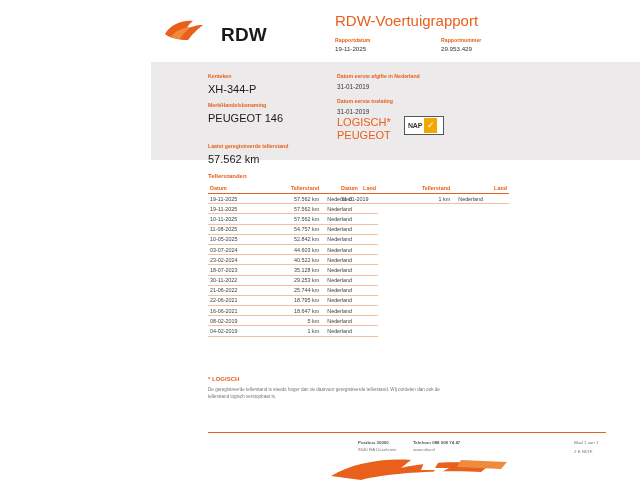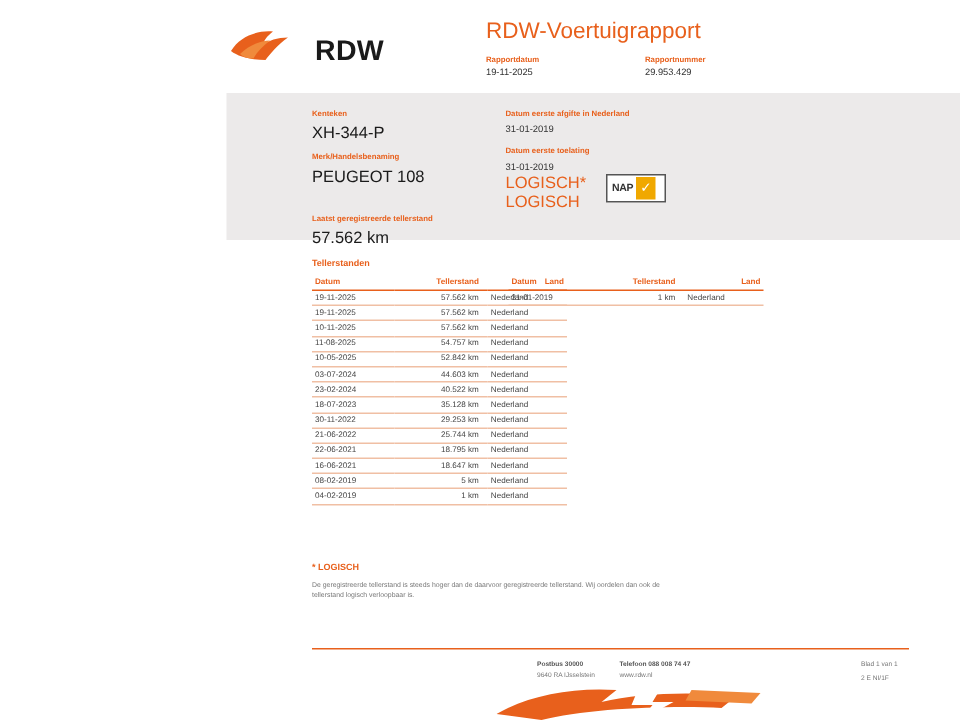--- a/index.html
+++ b/index.html
@@ -23,21 +23,21 @@
   .sidebar-left {
     position: absolute;
     left: 0; top: 0;
     width: 151px;
     height: 480px;
     background: #ffffff;
   }
   
   .header {
     position: absolute;
-    left: 136px; top: 0;
+    left: 147px; top: 0;
     width: 489px;
     height: 62px;
     background: #ffffff;
   }
   .logo-wrap {
     position: absolute;
     left: 16px; top: 14px;
     width: 60px; height: 32px;
   }
   .logo-flame {
@@ -261,34 +261,34 @@
         <div class="meta-value">29.953.429</div>
       </div>
     </div>
   </div>
 
   <div class="panel">
     <div class="panel-col-left">
       <div class="field-label">Kenteken</div>
       <div class="field-value">XH-344-P</div>
       <div class="field-label">Merk/Handelsbenaming</div>
-      <div class="field-value">PEUGEOT 108</div>
+      <div class="field-value">PEUGEOT 146</div>
       <div style="height:12px"></div>
       <div class="field-label">Laatst geregistreerde tellerstand</div>
       <div class="field-value">57.562 km</div>
     </div>
     <div class="panel-col-right">
       <div class="field-label">Datum eerste afgifte in Nederland</div>
       <div class="field-value small">31-01-2019</div>
       <div class="field-label">Datum eerste toelating</div>
       <div class="field-value small">31-01-2019</div>
     </div>
     <div class="verdict">
       <div>LOGISCH*</div>
-      <div>LOGISCH</div>
+      <div>PEUGEOT</div>
     </div>
     <div class="nap-badge">
       <span class="nap-text">NAP</span>
       <span class="nap-check">✓</span>
     </div>
   </div>
 
   <div class="mileage-section">
     <div class="section-title">Tellerstanden</div>
 

